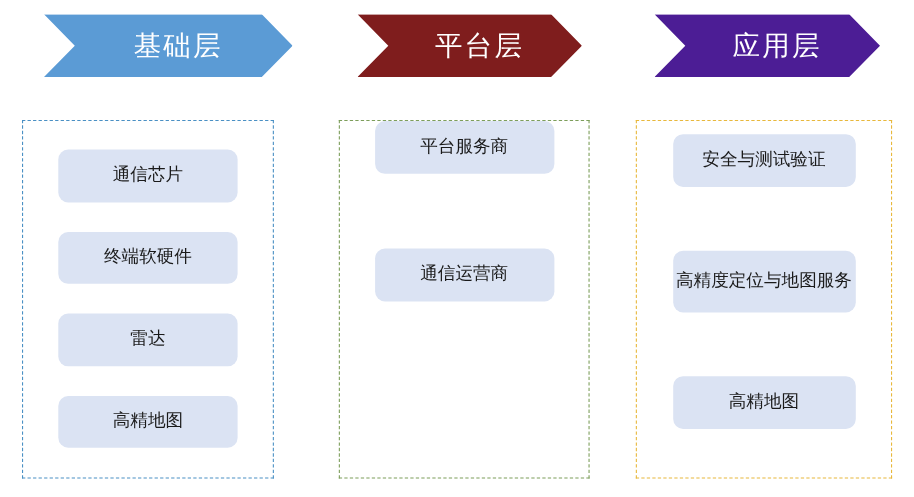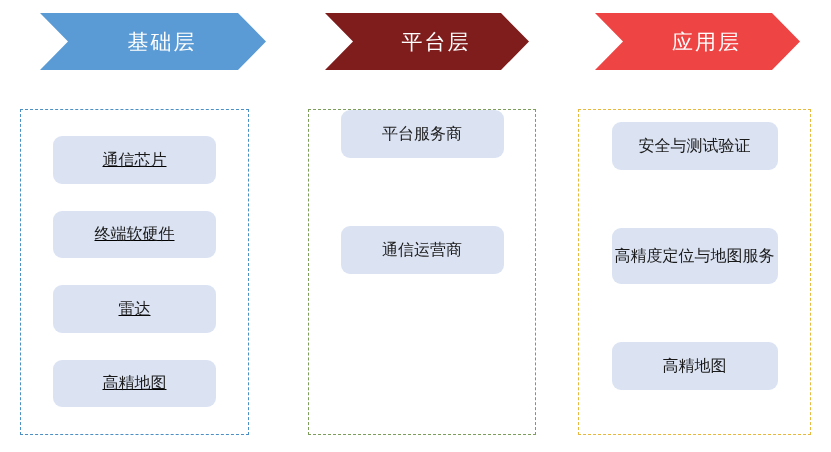--- a/index.html
+++ b/index.html
@@ -23,51 +23,50 @@
 
   
   .chevron {
     position: absolute;
     top: 13px;
     height: 57px;
     display: flex;
     align-items: center;
     justify-content: center;
     color: #ffffff;
-    font-size: 21px;
+    font-size: 25px;
     letter-spacing: 2px;
     -webkit-clip-path: polygon(0 0, calc(100% - 28px) 0, 100% 50%, calc(100% - 28px) 100%, 0 100%, 28px 50%);
     clip-path: polygon(0 0, calc(100% - 28px) 0, 100% 50%, calc(100% - 28px) 100%, 0 100%, 28px 50%);
     box-sizing: border-box;
     padding-left: 18px;
     user-select: none;
   }
   .chev-1 { left: 40px;  width: 226px; background: #5b9bd5; }
   .chev-2 { left: 325px; width: 204px; background: #7f1d1d; }
-  .chev-3 { left: 595px; width: 205px; background: #ef4444; }
+  .chev-3 { left: 595px; width: 205px; background: #4c1d95; }
 
   
   .column {
     position: absolute;
     top: 109px;
     height: 326px;
     box-sizing: border-box;
     border-width: 1.6px;
     border-style: dashed;
     display: flex;
     flex-direction: column;
     align-items: center;
     background: #ffffff;
   }
   .col-1 {
     left: 20px; width: 229px;
     border-color: #4a90c4;
     justify-content: flex-start;
     padding-top: 26px;
-    text-decoration: underline;
   }
   .col-2 {
     left: 308px; width: 228px;
     border-color: #7d9e5b;
   }
   .col-3 {
     left: 578px; width: 233px;
     border-color: #e8b83c;
     justify-content: flex-start;
     padding-top: 12px;

